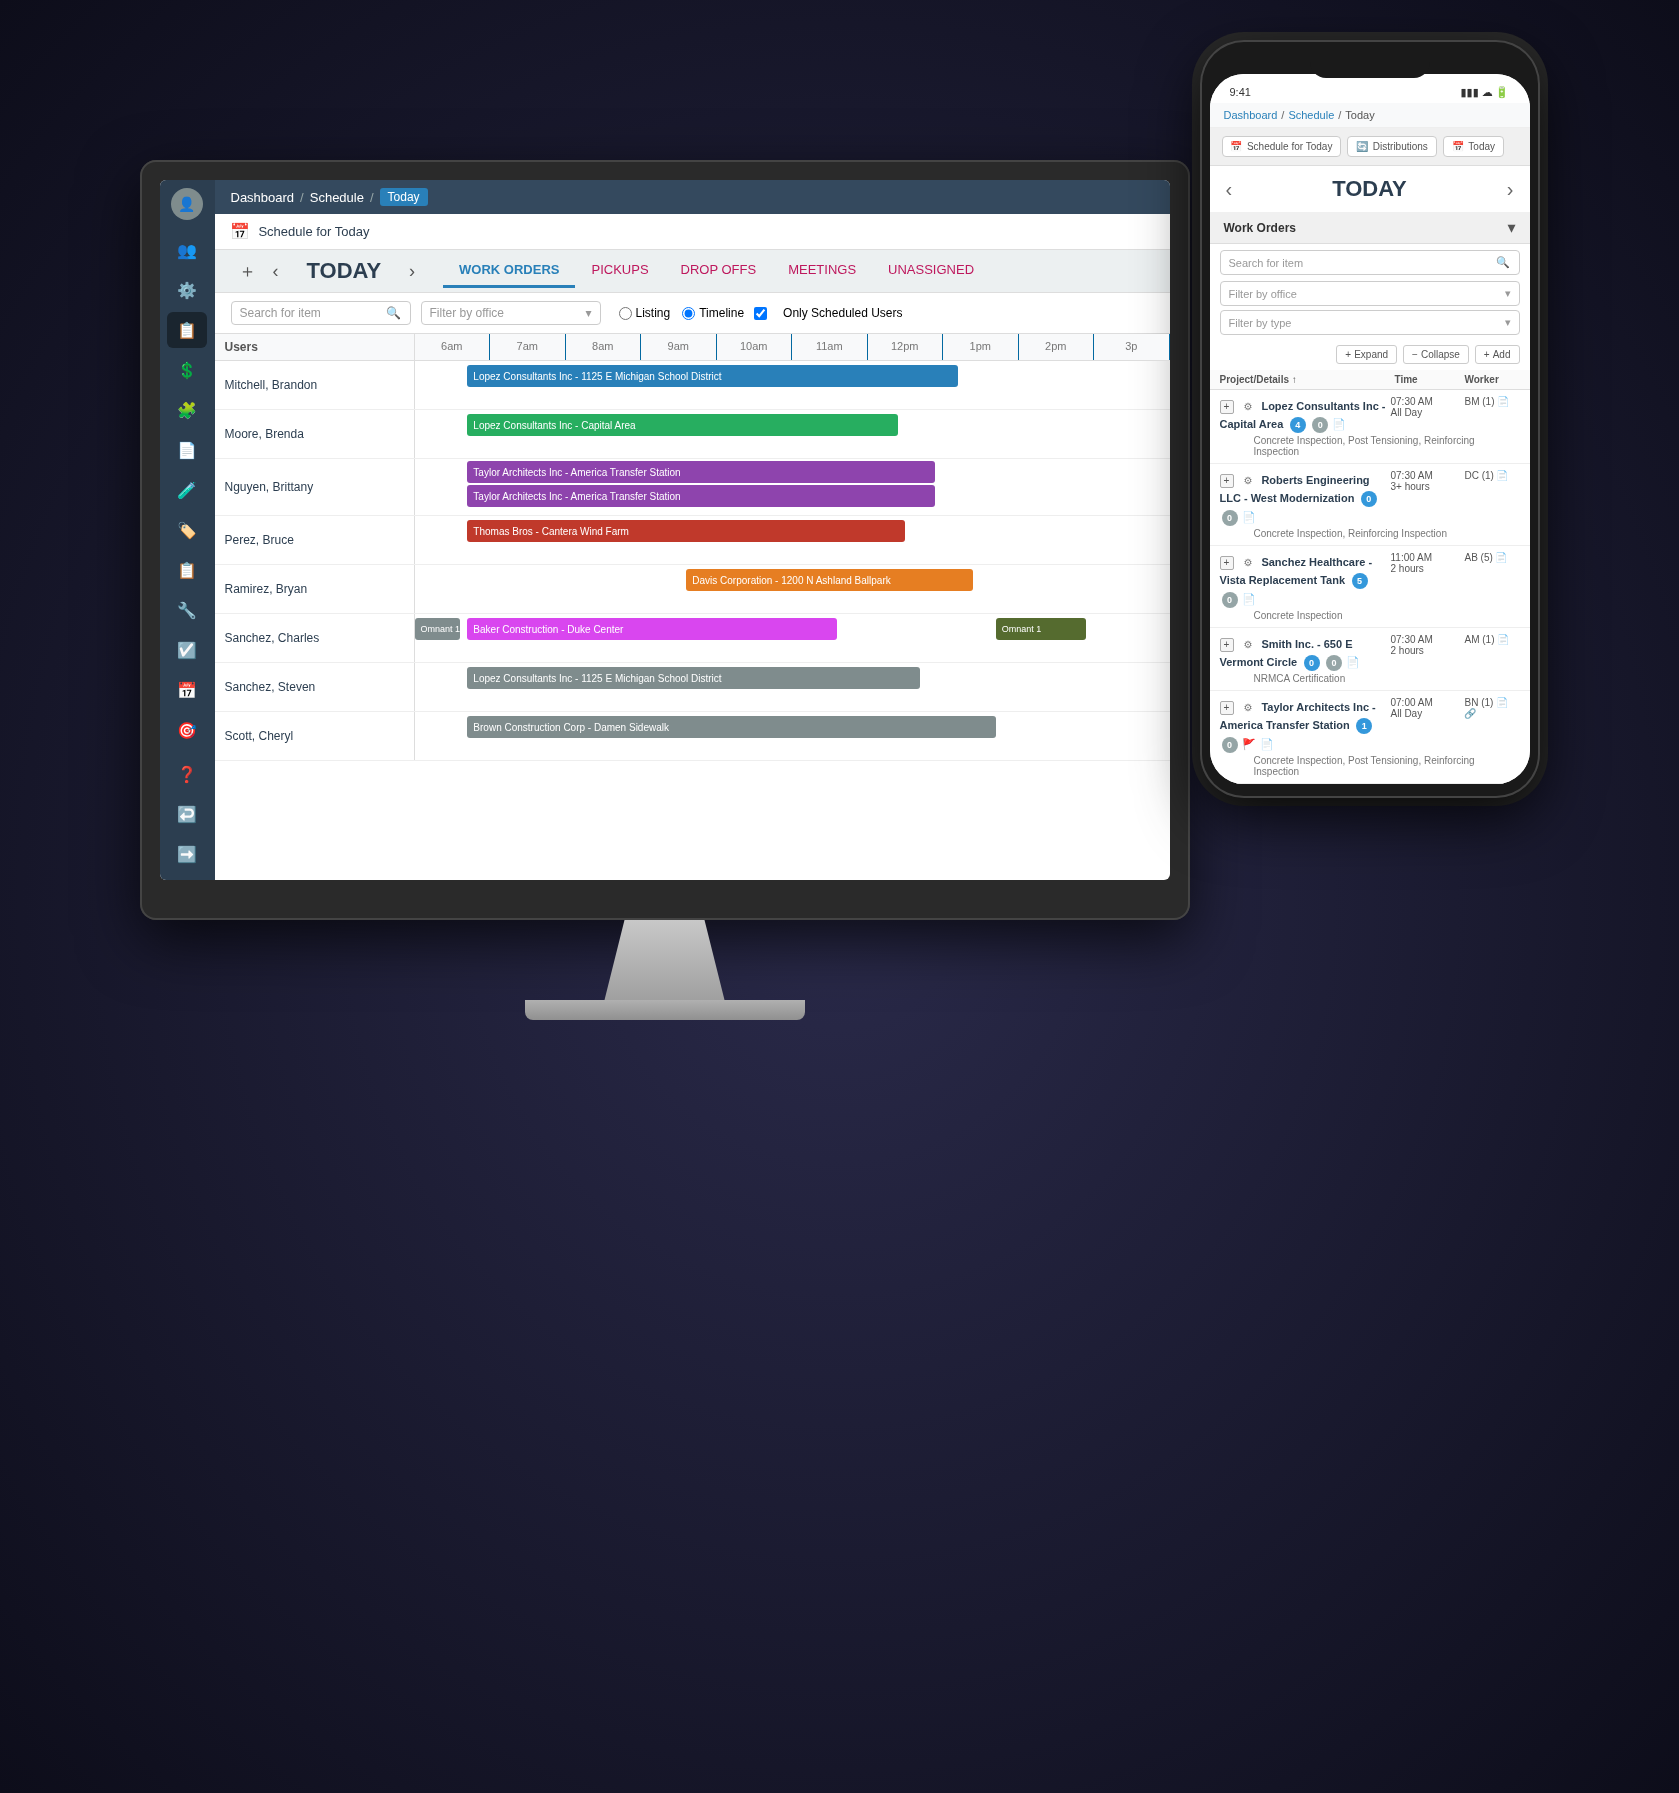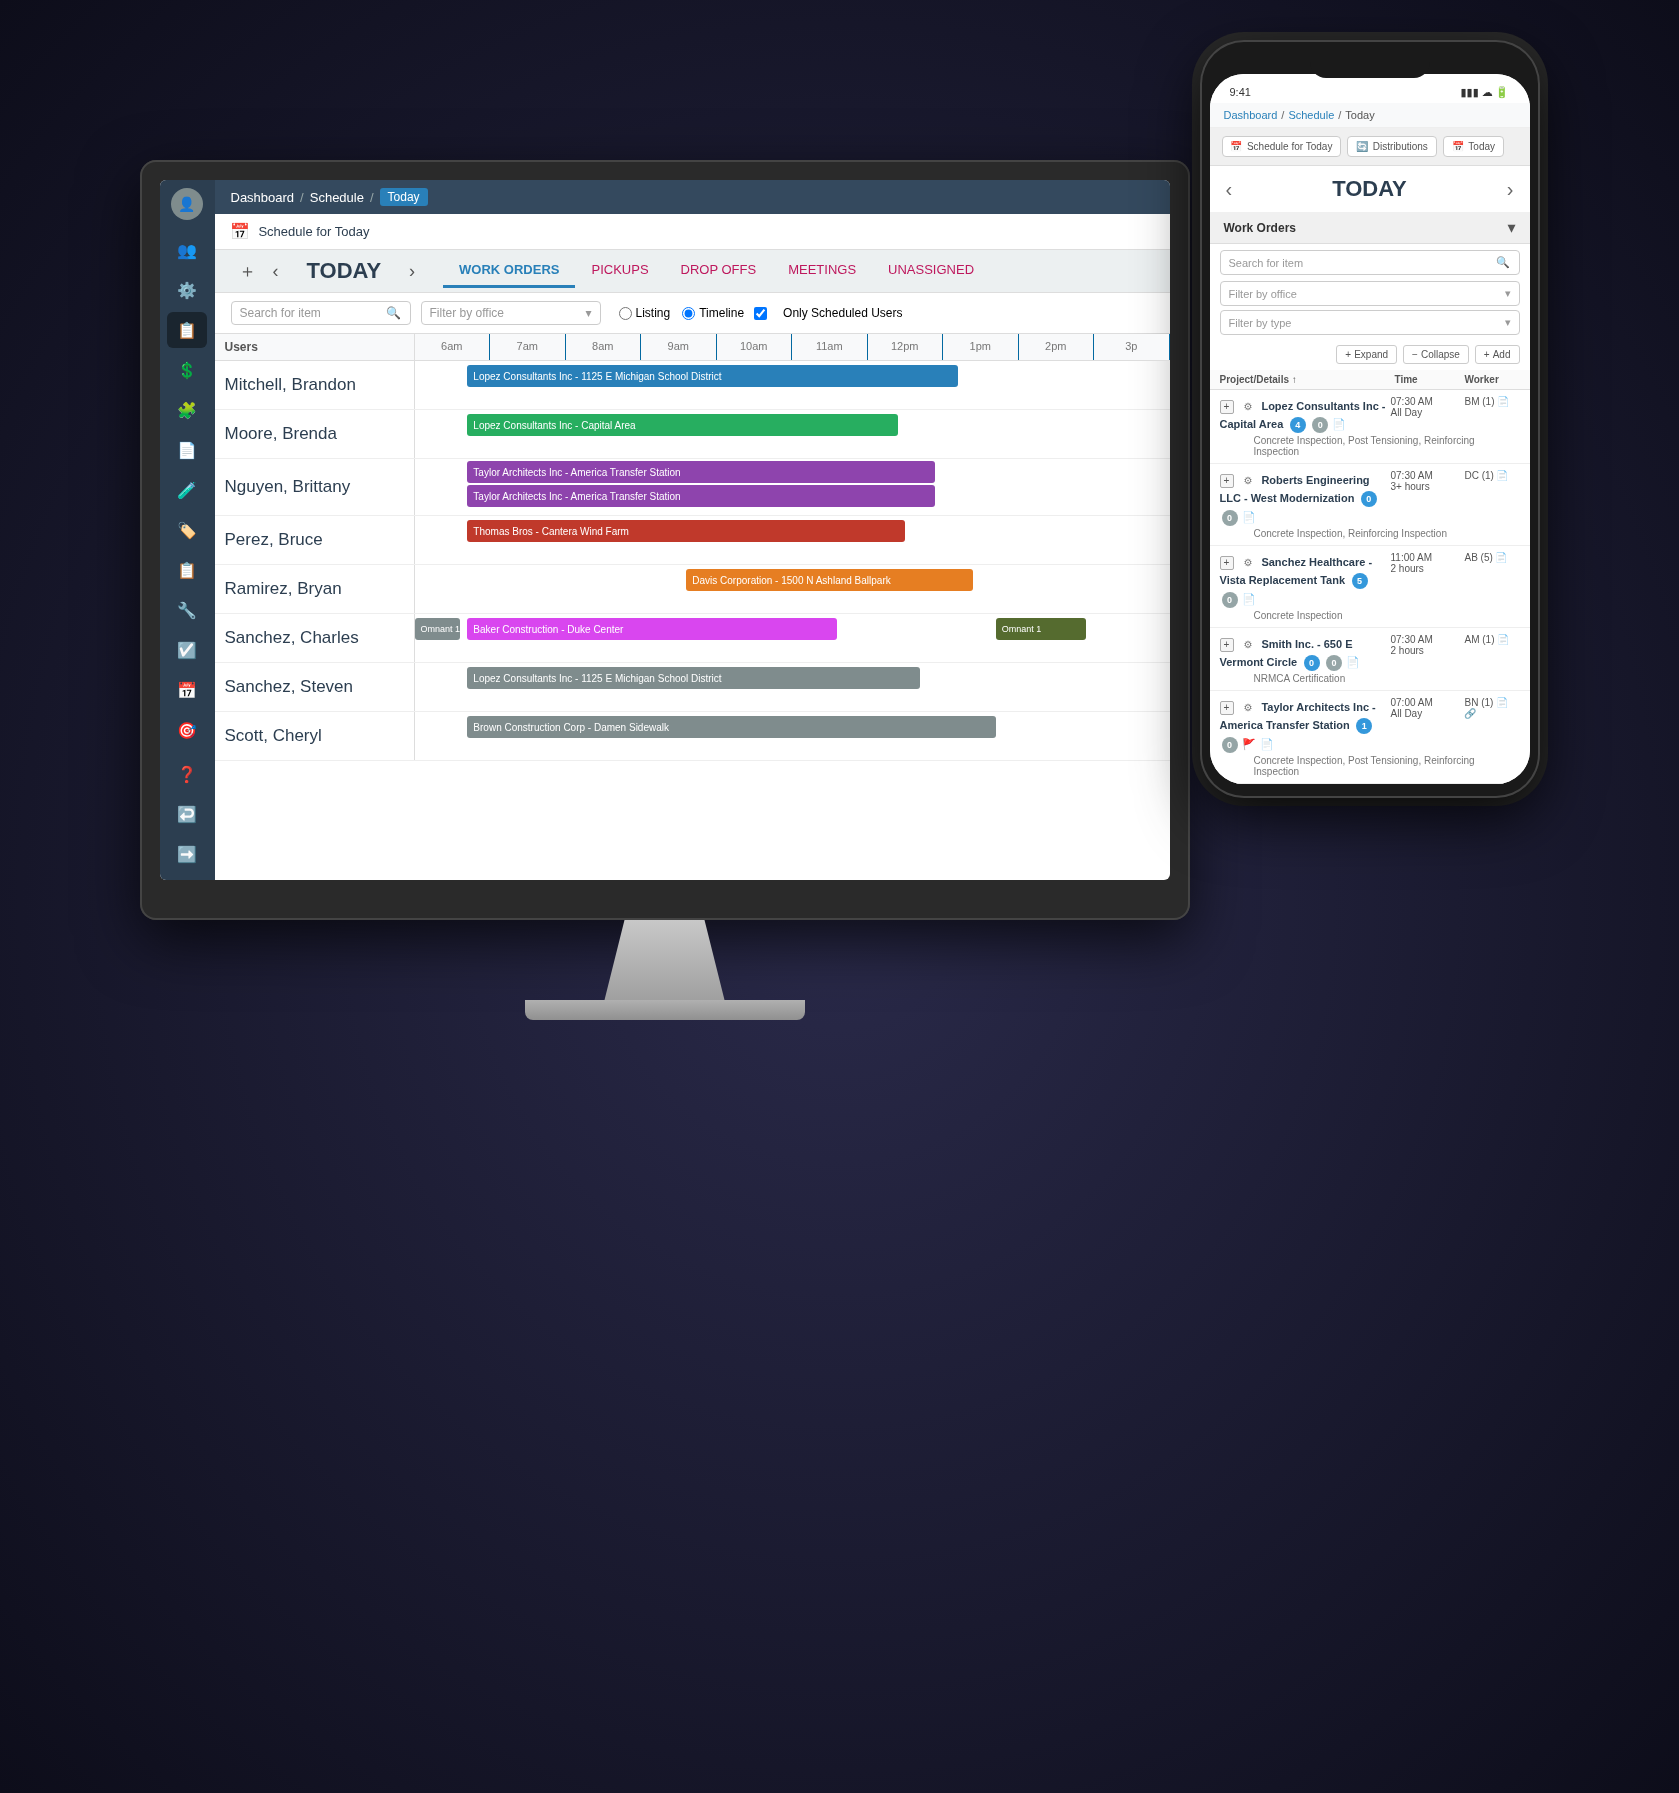--- a/index.html
+++ b/index.html
@@ -301,21 +301,21 @@
     .timeline-row {
       display: flex;
       border-bottom: 1px solid #eee;
       min-height: 48px;
     }
 
     .user-cell {
       width: 200px;
       min-width: 200px;
       padding: 8px 10px;
-      font-size: 17px;
+      font-size: 12px;
       color: #2c3e50;
       border-right: 1px solid #ddd;
       display: flex;
       align-items: center;
     }
 
     .events-cell {
       flex: 1;
       position: relative;
       min-height: 48px;
@@ -732,21 +732,21 @@
                   <div class="event-bar" style="background:#c0392b;left:7%;width:58%;">
                     Thomas Bros - Cantera Wind Farm
                   </div>
                 </div>
               </div>
 
               <div class="timeline-row">
                 <div class="user-cell">Ramirez, Bryan</div>
                 <div class="events-cell">
                   <div class="event-bar" style="background:#e67e22;left:36%;width:38%;">
-                    Davis Corporation - 1500 N Ashland Ballpark
+                    Davis Corporation - 1200 N Ashland Ballpark
                   </div>
                 </div>
               </div>
 
               <div class="timeline-row">
                 <div class="user-cell">Sanchez, Charles</div>
                 <div class="events-cell">
                   <div class="event-bar" style="background:#7f8c8d;left:0%;width:6%;font-size:9px;">
                     Omnant 1
                   </div>

